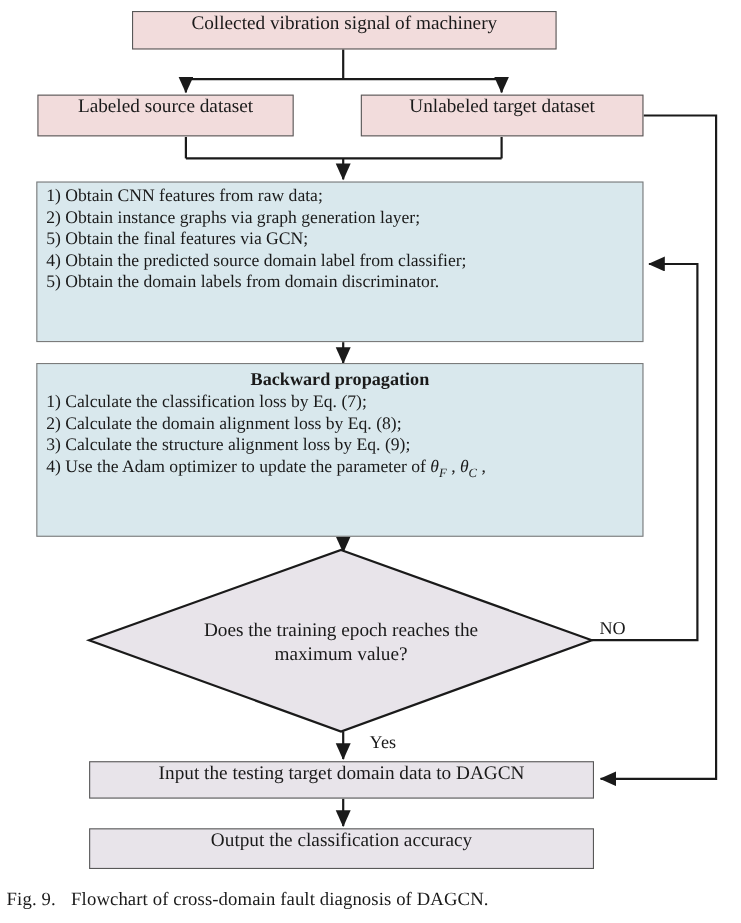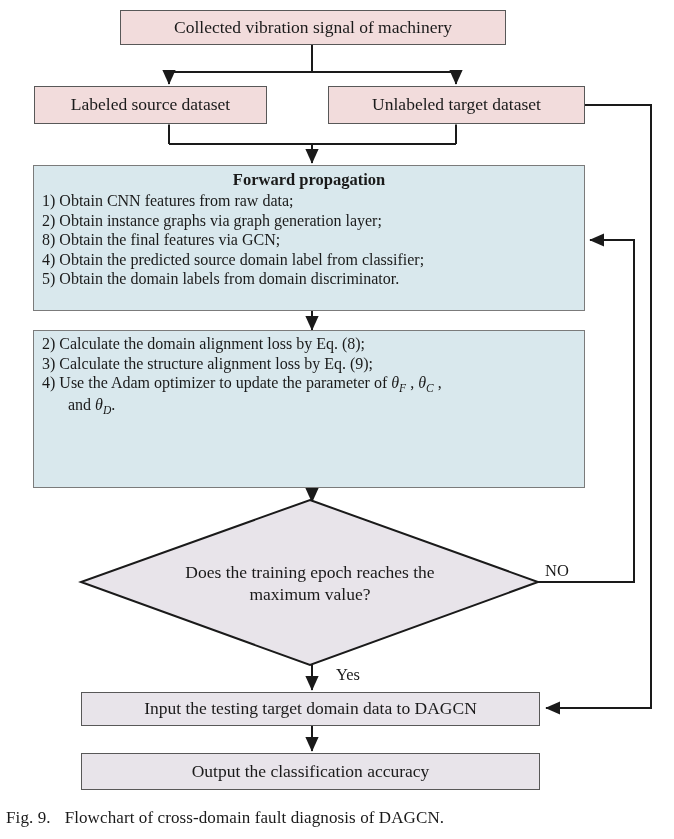--- a/index.html
+++ b/index.html
@@ -23,21 +23,20 @@
     left: 0;
     top: 0;
     width: 674px;
     height: 839px;
     pointer-events: none;
   }
   .node {
     position: absolute;
     box-sizing: border-box;
     display: flex;
-    align-items: center;
     justify-content: center;
     text-align: center;
   }
   .node.pink {
     background: #f2dcdc;
     border: 1.5px solid #585858;
     font-size: 17.5px;
     line-height: 1.1;
   }
   .node.gray {
@@ -154,32 +153,33 @@
 
   <div class="node pink" style="left:34px; top:86px; width:233px; height:38px;">
     <span>Labeled source dataset</span>
   </div>
 
   <div class="node pink" style="left:328px; top:86px; width:257px; height:38px;">
     <span>Unlabeled target dataset</span>
   </div>
 
   <div class="node blue" style="left:33px; top:165px; width:552px; height:146px;">
-    <span class="blue-title">Forward propagation</span>
     <span class="blue-item">1) Obtain CNN features from raw data;</span>
     <span class="blue-item">2) Obtain instance graphs via graph generation layer;</span>
-    <span class="blue-item">8) Obtain the final features via GCN;</span>
+    <span class="blue-item">5) Obtain the final features via GCN;</span>
     <span class="blue-item">4) Obtain the predicted source domain label from classifier;</span>
     <span class="blue-item">5) Obtain the domain labels from domain discriminator.</span>
   </div>
 
   <div class="node blue" style="left:33px; top:330px; width:552px; height:158px;">
+    <span class="blue-title">Backward propagation</span>
+    <span class="blue-item">1) Calculate the classification loss by Eq. (7);</span>
     <span class="blue-item">2) Calculate the domain alignment loss by Eq. (8);</span>
     <span class="blue-item">3) Calculate the structure alignment loss by Eq. (9);</span>
-    <span class="blue-item wrap"><span>4) Use the Adam optimizer to update the parameter of </span><span class="mvar">θ</span><span class="sub">F</span><span> , </span><span class="mvar">θ</span><span class="sub">C</span><span> ,</span><span class="cont"><span>and </span><span class="mvar">θ</span><span class="sub">D</span><span>.</span></span></span>
+    <span class="blue-item wrap"><span>4) Use the Adam optimizer to update the parameter of </span><span class="mvar">θ</span><span class="sub">F</span><span> , </span><span class="mvar">θ</span><span class="sub">C</span><span> ,</span></span>
   </div>
 
   <div class="diamond-label" style="left:130px; top:562px; width:360px;">
     <span>Does the training epoch reaches the</span><br>
     <span>maximum value?</span>
   </div>
 
   <div class="edge-label" style="left:545px; top:561px;">
     <span>NO</span>
   </div>

